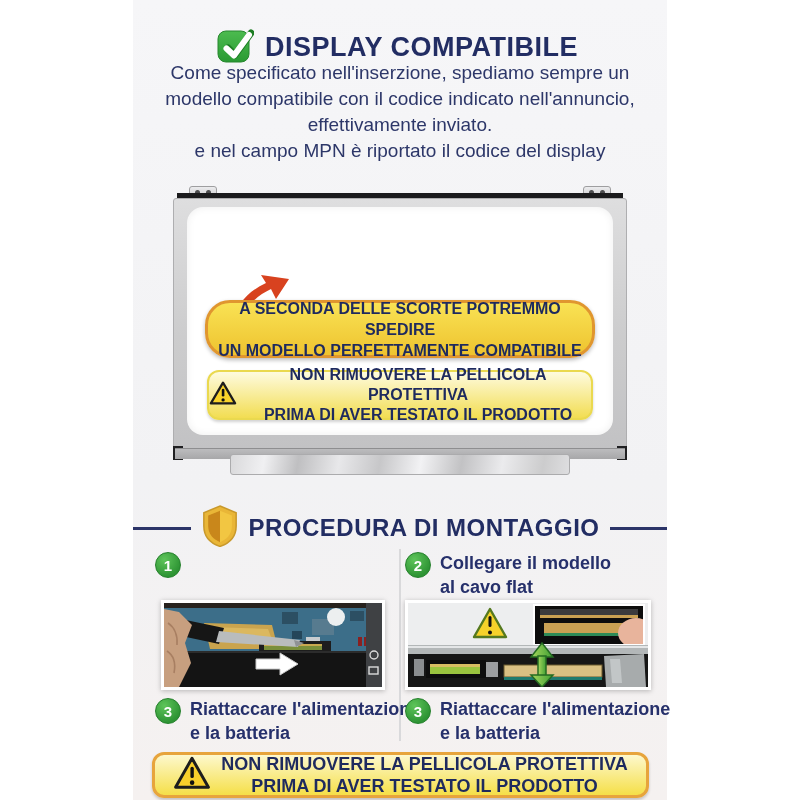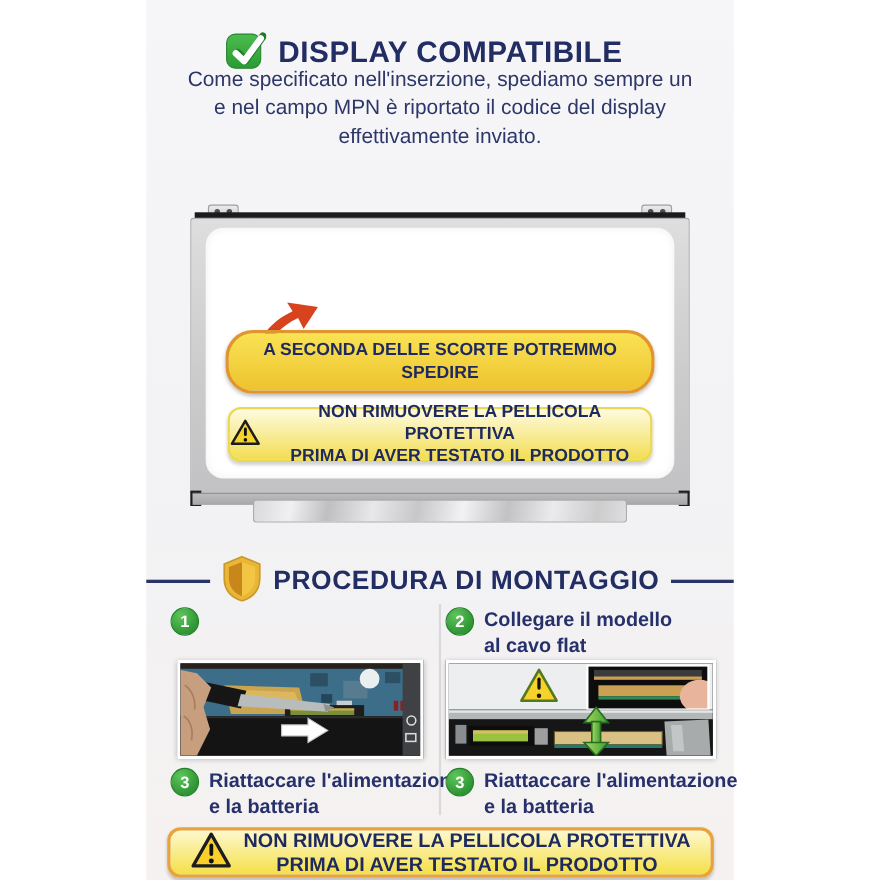--- a/index.html
+++ b/index.html
@@ -2,21 +2,21 @@
 <html><head>
 <meta charset="utf-8">
 <style>
   * { margin:0; padding:0; box-sizing:border-box; }
   html,body { width:800px; height:800px; overflow:hidden; background:#ffffff;
     font-family:"Liberation Sans", sans-serif; }
   .band { position:absolute; left:133px; top:0; width:534px; height:800px;
     background:linear-gradient(180deg,#f6f6f8 0%,#f2f2f4 60%,#f5f1f0 100%); }
 
   
-  .hdr { position:absolute; left:118px; top:26px; width:534px; display:flex;
+  .hdr { position:absolute; left:130px; top:26px; width:534px; display:flex;
     align-items:center; justify-content:center; gap:11px; }
   .hdr-title { font-size:27px; font-weight:bold; color:#222d63; letter-spacing:.5px; }
 
   .intro { position:absolute; left:133px; top:60px; width:534px; text-align:center;
     font-size:19px; line-height:26px; color:#2d3769; }
 
   
   .panel { position:absolute; left:173px; top:186px; width:454px; height:292px; }
   .bracket { position:absolute; top:0; width:28px; height:15px;
     background:linear-gradient(180deg,#ececee,#c3c3c5); border:1px solid #9e9ea0;
@@ -98,22 +98,23 @@
       <rect x="2" y="5" width="31" height="31" rx="8" fill="url(#gGreen)" stroke="#27872e" stroke-width="1"></rect>
       <path d="M12 22 L19 29 L35 7" fill="none" stroke="#1c7d23" stroke-width="7" stroke-linecap="round" stroke-linejoin="round"></path>
       <path d="M10.5 22.5 L18 29.5 L33 9" fill="none" stroke="#ffffff" stroke-width="6" stroke-linecap="round" stroke-linejoin="round"></path>
     </svg>
   </span>
   <span class="hdr-title">DISPLAY COMPATIBILE</span>
 </div>
 
 <div class="intro">
   <div>Come specificato nell'inserzione, spediamo sempre un</div>
+  <div>modello compatibile con il codice indicato nell'annuncio,</div>
+  <div>effettivamente inviato.</div>
   <div>e nel campo MPN è riportato il codice del display</div>
-  <div>effettivamente inviato.</div>
 </div>
 
 <div class="panel">
   <div class="bracket l">
       <i class="a"></i>
       <i class="b"></i>
     </div>
   <div class="bracket r">
       <i class="a"></i>
       <i class="b"></i>
@@ -127,20 +128,21 @@
   <div class="foil"></div>
 
   <span class="red-arrow">
     <svg width="78" height="54" viewBox="0 0 78 54">
       <path d="M7 53 C11 33 22 20 41 11 L36 3 L64 7 L51 27 L46 17 C31 24 20 35 14 53 Z" fill="#d8421f"></path>
     </svg>
   </span>
 
   <div class="banner1">
     <div>A SECONDA DELLE SCORTE POTREMMO SPEDIRE</div>
+    <div>UN MODELLO PERFETTAMENTE COMPATIBILE</div>
   </div>
 
   <div class="banner2">
     <span>
       <svg width="28" height="26" viewBox="0 0 32 30">
         <polygon points="16,3 30,27 2,27" fill="#f8d32b" stroke="#1d1d1d" stroke-width="2.6" stroke-linejoin="round"></polygon>
         <rect x="14.6" y="10" width="3" height="9" rx="1.5" fill="#111"></rect>
         <circle cx="16.1" cy="23" r="1.9" fill="#111"></circle>
       </svg>
     </span>

